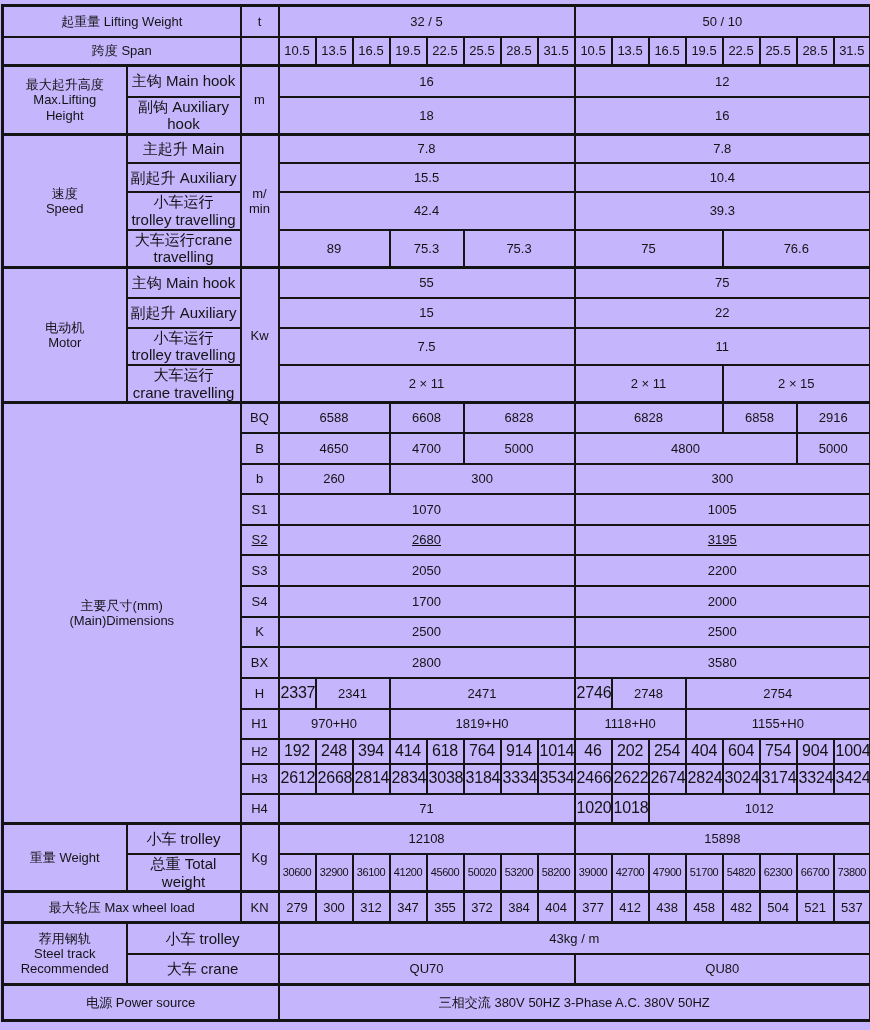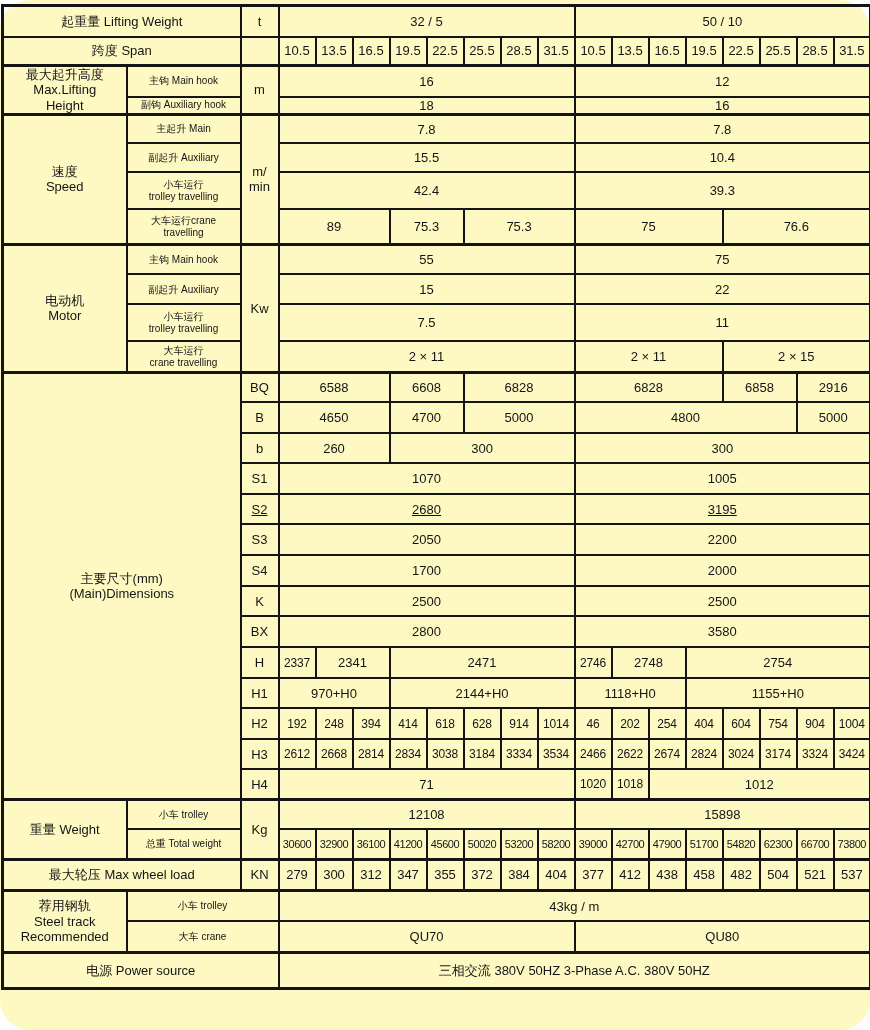--- a/index.html
+++ b/index.html
@@ -1,25 +1,25 @@
 <!DOCTYPE html>
 <html><head>
 <meta charset="utf-8">
 <style>
   html,body{margin:0;padding:0;background:#fff;}
   body{font-family:"Liberation Sans","DejaVu Sans",sans-serif;color:#111;}
-  .sheet{width:870px;height:1030px;background:#fef9c3;box-sizing:border-box;padding:4px 0 0 0;border-radius:30px;}
+  .sheet{width:870px;height:1030px;background:#c4b5fd;box-sizing:border-box;padding:4px 0 0 0;}
   table{border-collapse:collapse;table-layout:fixed;width:868px;margin-left:1px;
         border:3px solid #141414;}
   td{border:2px solid #141414;text-align:center;vertical-align:middle;padding:0 1px;
      font-size:13px;line-height:1.18;white-space:pre-line;overflow:hidden;color:#141414;}
   td.sec{border-top-width:3px;}
-  td.label2{font-size:10px;}
+  td.label2{font-size:15px;}
   td.sm{font-size:11px;letter-spacing:-0.4px;}
-  td.md{font-size:12px;letter-spacing:-0.2px;}
+  td.md{font-size:16px;letter-spacing:-0.2px;}
 </style>
 </head>
 <body>
 
 <div class="sheet">
   <table>
     <colgroup>
       <col style="width:124px">
         <col style="width:114px">
         <col style="width:38px">
@@ -196,32 +196,32 @@
           <td class="md">2337</td>
           <td colspan="2">2341</td>
           <td colspan="5">2471</td>
           <td class="md">2746</td>
           <td colspan="2">2748</td>
           <td colspan="5">2754</td>
         </tr>
         <tr style="height: 30px;">
           <td>H1</td>
           <td colspan="3">970+H0</td>
-          <td colspan="5">2144+H0</td>
+          <td colspan="5">1819+H0</td>
           <td colspan="3">1118+H0</td>
           <td colspan="5">1155+H0</td>
         </tr>
-        <tr style="height: 31px;">
+        <tr style="height: 25px;">
           <td>H2</td>
           <td class="md">192</td>
           <td class="md">248</td>
           <td class="md">394</td>
           <td class="md">414</td>
           <td class="md">618</td>
-          <td class="md">628</td>
+          <td class="md">764</td>
           <td class="md">914</td>
           <td class="md">1014</td>
           <td class="md">46</td>
           <td class="md">202</td>
           <td class="md">254</td>
           <td class="md">404</td>
           <td class="md">604</td>
           <td class="md">754</td>
           <td class="md">904</td>
           <td class="md">1004</td>

